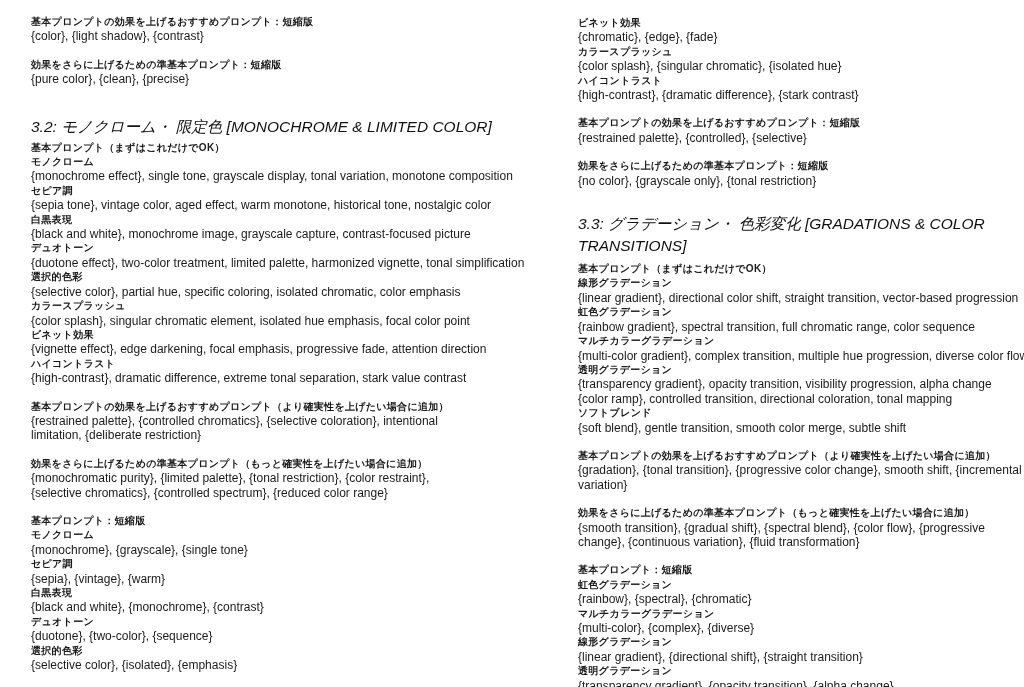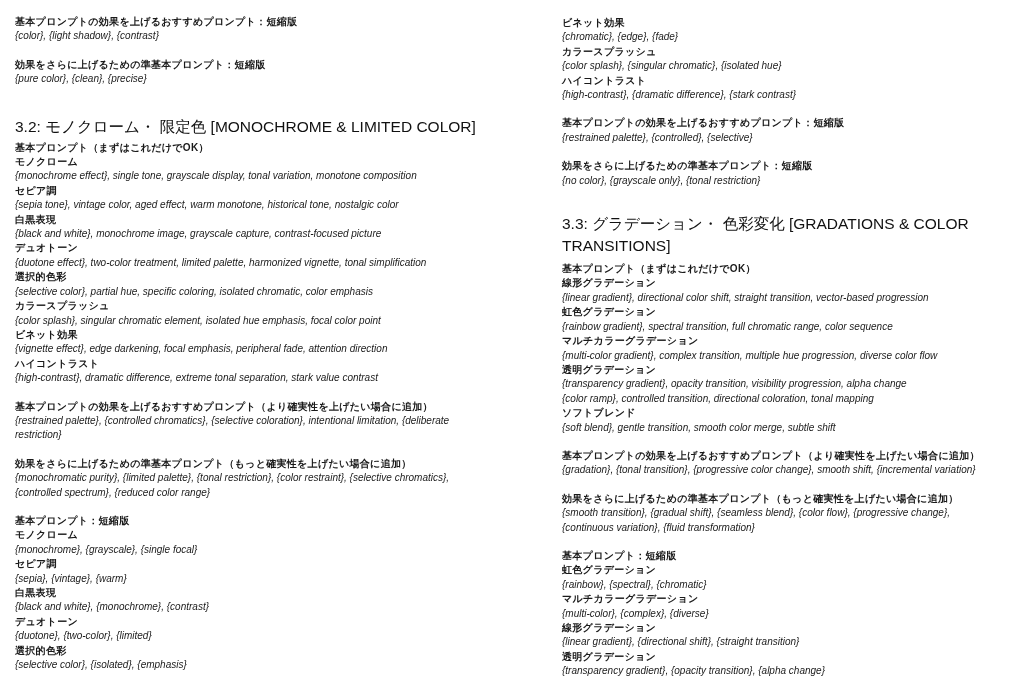--- a/index.html
+++ b/index.html
@@ -1,28 +1,28 @@
 <!DOCTYPE html>
 <html><head>
 <meta charset="utf-8">
 <style>
   html, body { margin: 0; padding: 0; background: #ffffff; }
   body {
     width: 1024px; height: 687px; overflow: hidden; position: relative;
     font-family: "Liberation Sans", "DejaVu Sans", sans-serif;
     color: #1a1a1a;
   }
-  .col { position: absolute; top: 0; }
+  .col { position: absolute; top: 0; margin-left: 16px; }
   .col-left { left: 15px; width: 500px; }
   .col-right { left: 562px; width: 455px; }
-  .line { font-size: 10px; line-height: 14.4px; white-space: nowrap; font-style: italic; }
+  .line { font-size: 12px; line-height: 14.4px; white-space: nowrap; }
   .wrap { white-space: normal; }
   .label { font-size: 10px; line-height: 14.4px; font-weight: 600; letter-spacing: 0.3px; }
   .gap { height: 14px; }
-  .h2 { font-size: 15.5px; line-height: 22px; font-weight: normal; margin: 0; color: #111; }
+  .h2 { font-size: 15.5px; line-height: 22px; font-weight: normal; margin: 0; color: #111; font-style: italic; }
   .block { margin: 0; }
 </style>
 </head>
 <body>
 
 <div class="col col-left" style="top:15px;">
   <div class="block">
     <div class="label">基本プロンプトの効果を上げるおすすめプロンプト：短縮版</div>
     <div class="line">{color}, {light shadow}, {contrast}</div>
   </div>
@@ -44,47 +44,47 @@
     <div class="line">{sepia tone}, vintage color, aged effect, warm monotone, historical tone, nostalgic color</div>
     <div class="label">白黒表現</div>
     <div class="line">{black and white}, monochrome image, grayscale capture, contrast-focused picture</div>
     <div class="label">デュオトーン</div>
     <div class="line">{duotone effect}, two-color treatment, limited palette, harmonized vignette, tonal simplification</div>
     <div class="label">選択的色彩</div>
     <div class="line">{selective color}, partial hue, specific coloring, isolated chromatic, color emphasis</div>
     <div class="label">カラースプラッシュ</div>
     <div class="line">{color splash}, singular chromatic element, isolated hue emphasis, focal color point</div>
     <div class="label">ビネット効果</div>
-    <div class="line">{vignette effect}, edge darkening, focal emphasis, peripheral fade, attention direction</div>
+    <div class="line">{vignette effect}, edge darkening, focal emphasis, progressive fade, attention direction</div>
     <div class="label">ハイコントラスト</div>
     <div class="line">{high-contrast}, dramatic difference, extreme tonal separation, stark value contrast</div>
   </div>
   <div class="gap"></div>
 
   <div class="block">
     <div class="label">基本プロンプトの効果を上げるおすすめプロンプト（より確実性を上げたい場合に追加）</div>
     <div class="line wrap" style="width:450px">{restrained palette}, {controlled chromatics}, {selective coloration}, intentional limitation, {deliberate restriction}</div>
   </div>
   <div class="gap"></div>
   <div class="block">
     <div class="label">効果をさらに上げるための準基本プロンプト（もっと確実性を上げたい場合に追加）</div>
     <div class="line wrap" style="width:450px">{monochromatic purity}, {limited palette}, {tonal restriction}, {color restraint}, {selective chromatics}, {controlled spectrum}, {reduced color range}</div>
   </div>
   <div class="gap"></div>
 
   <div class="label">基本プロンプト：短縮版</div>
   <div>
     <div class="label">モノクローム</div>
-    <div class="line">{monochrome}, {grayscale}, {single focal}</div>
+    <div class="line">{monochrome}, {grayscale}, {single tone}</div>
     <div class="label">セピア調</div>
     <div class="line">{sepia}, {vintage}, {warm}</div>
     <div class="label">白黒表現</div>
     <div class="line">{black and white}, {monochrome}, {contrast}</div>
     <div class="label">デュオトーン</div>
-    <div class="line">{duotone}, {two-color}, {limited}</div>
+    <div class="line">{duotone}, {two-color}, {sequence}</div>
     <div class="label">選択的色彩</div>
     <div class="line">{selective color}, {isolated}, {emphasis}</div>
   </div>
 </div>
 
 <div class="col col-right" style="top:16px;">
   <div>
     <div class="label">ビネット効果</div>
     <div class="line">{chromatic}, {edge}, {fade}</div>
     <div class="label">カラースプラッシュ</div>
@@ -126,21 +126,21 @@
   </div>
   <div class="gap"></div>
 
   <div class="block">
     <div class="label">基本プロンプトの効果を上げるおすすめプロンプト（より確実性を上げたい場合に追加）</div>
     <div class="line wrap" style="width:450px">{gradation}, {tonal transition}, {progressive color change}, smooth shift, {incremental variation}</div>
   </div>
   <div class="gap"></div>
   <div class="block">
     <div class="label">効果をさらに上げるための準基本プロンプト（もっと確実性を上げたい場合に追加）</div>
-    <div class="line wrap" style="width:410px">{smooth transition}, {gradual shift}, {seamless blend}, {color flow}, {progressive change}, {continuous variation}, {fluid transformation}</div>
+    <div class="line wrap" style="width:410px">{smooth transition}, {gradual shift}, {spectral blend}, {color flow}, {progressive change}, {continuous variation}, {fluid transformation}</div>
   </div>
   <div class="gap"></div>
 
   <div class="label">基本プロンプト：短縮版</div>
   <div>
     <div class="label">虹色グラデーション</div>
     <div class="line">{rainbow}, {spectral}, {chromatic}</div>
     <div class="label">マルチカラーグラデーション</div>
     <div class="line">{multi-color}, {complex}, {diverse}</div>
     <div class="label">線形グラデーション</div>

